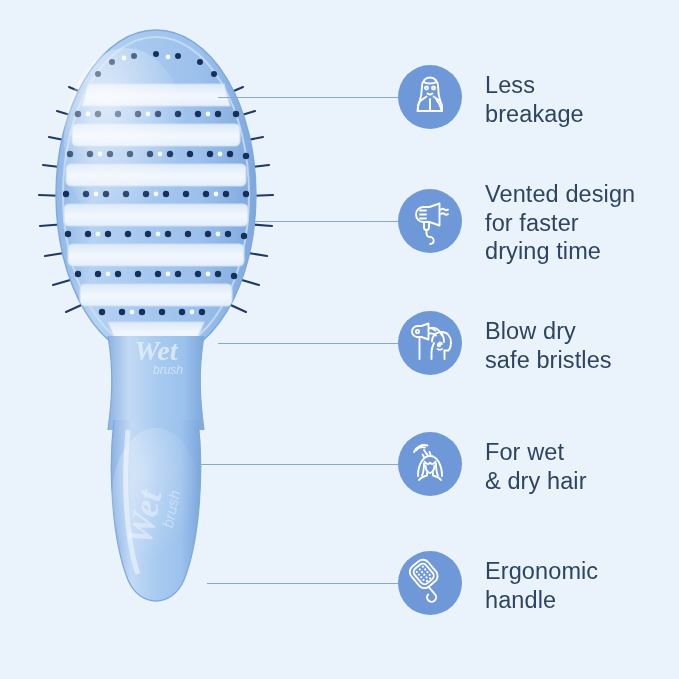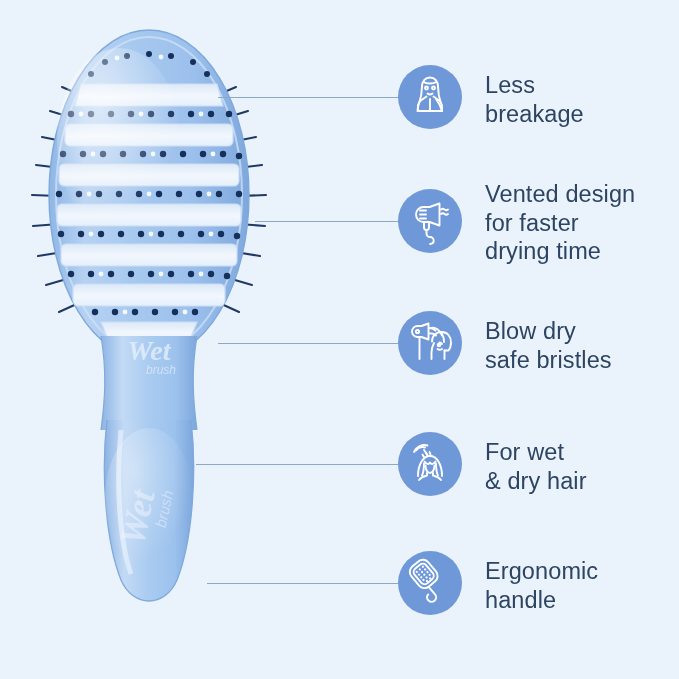--- a/index.html
+++ b/index.html
@@ -18,21 +18,21 @@
     position: absolute;
     left: 0; top: 0;
     width: 679px;
     height: 679px;
     background: #eaf3fc;
   }
 
   
   .product-area {
     position: absolute;
-    left: 9px;
+    left: 16px;
     top: 0;
     width: 300px;
     height: 569px;
   }
   .product-svg {
     position: absolute;
     left: 0;
     top: 0;
   }
 

